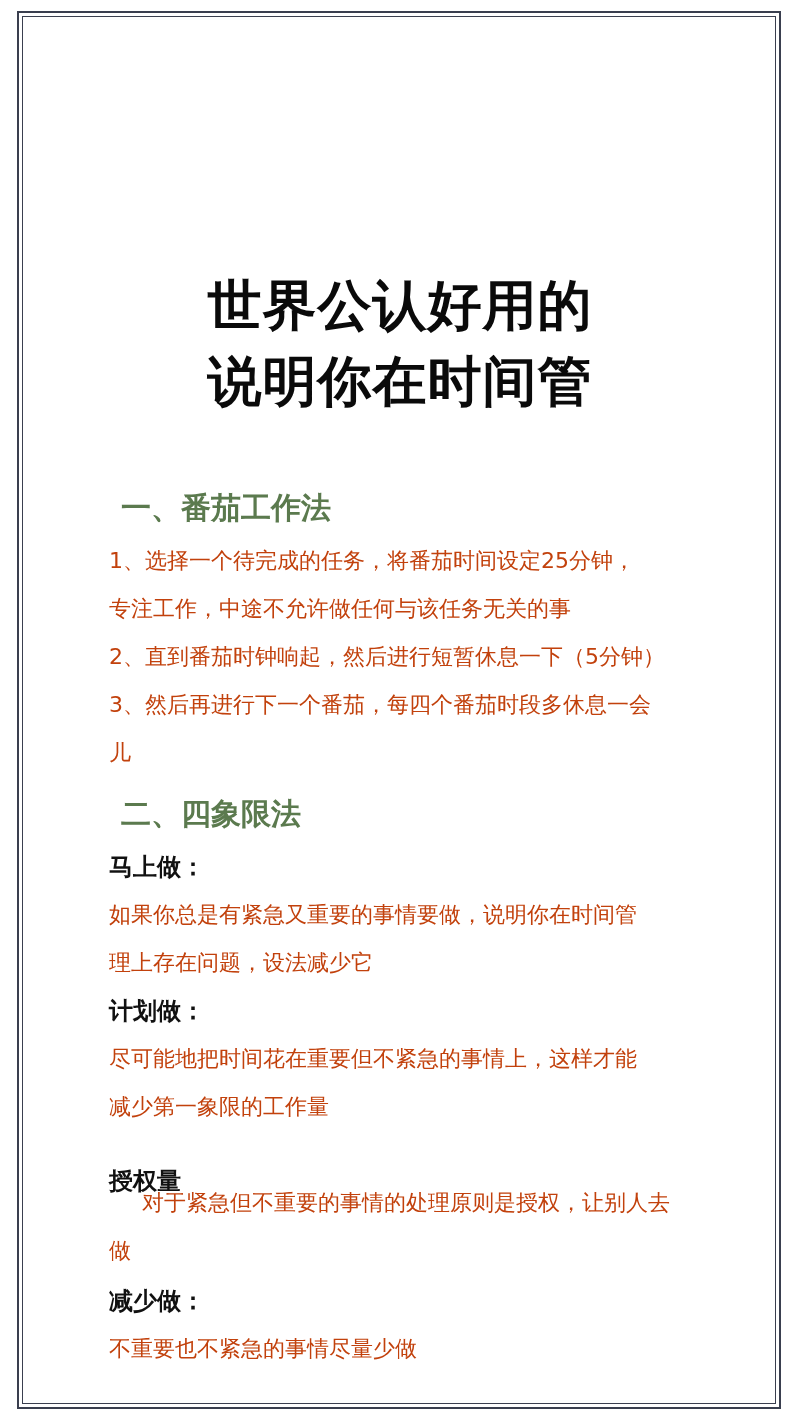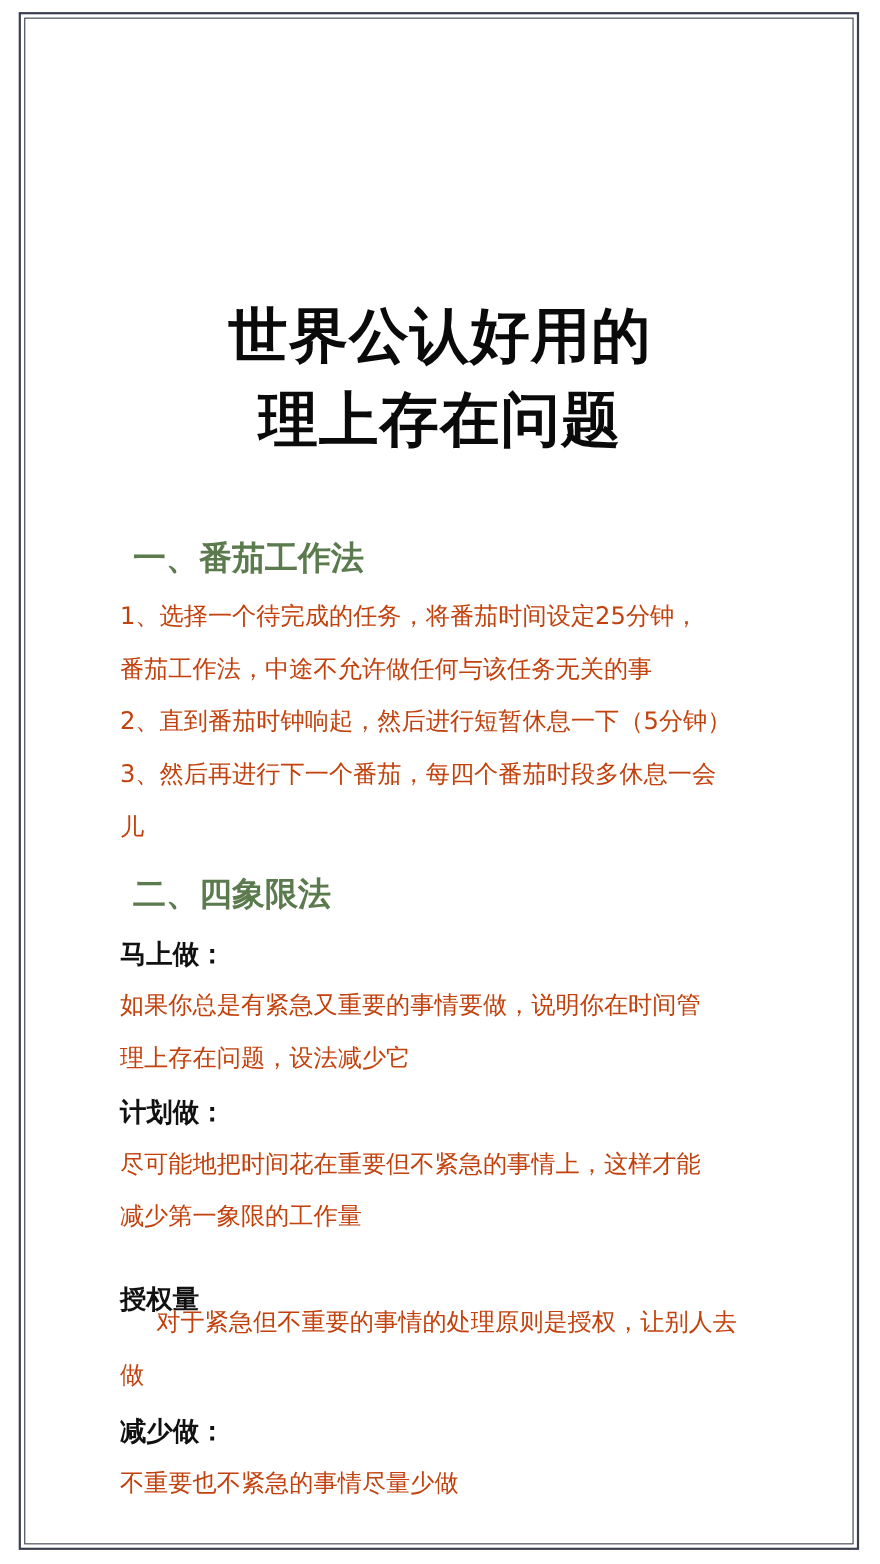--- a/index.html
+++ b/index.html
@@ -36,25 +36,25 @@
     font-weight: bold; color: #111111; white-space: nowrap;
   }
 </style>
 </head>
 <body>
 
 <div class="frame-outer"></div>
 <div class="frame-inner"></div>
 
 <div class="title t1">世界公认好用的</div>
-<div class="title t2">理上存在问题</div>
+<div class="title t2">说明你在时间管</div>
 
 <div class="h2" style="top:488px;">一、番茄工作法</div>
 <div class="line" style="top:546px;">1、选择一个待完成的任务，将番茄时间设定25分钟，</div>
-<div class="line" style="top:594px;">番茄工作法，中途不允许做任何与该任务无关的事</div>
+<div class="line" style="top:594px;">专注工作，中途不允许做任何与该任务无关的事</div>
 <div class="line" style="top:642px;">2、直到番茄时钟响起，然后进行短暂休息一下（5分钟）</div>
 <div class="line" style="top:690px;">3、然后再进行下一个番茄，每四个番茄时段多休息一会</div>
 <div class="line" style="top:738px;">儿</div>
 
 <div class="h2" style="top:794px;">二、四象限法</div>
 
 <div class="sub" style="top:852px;">马上做：</div>
 <div class="line" style="top:900px;">如果你总是有紧急又重要的事情要做，说明你在时间管</div>
 <div class="line" style="top:948px;">理上存在问题，设法减少它</div>
 

